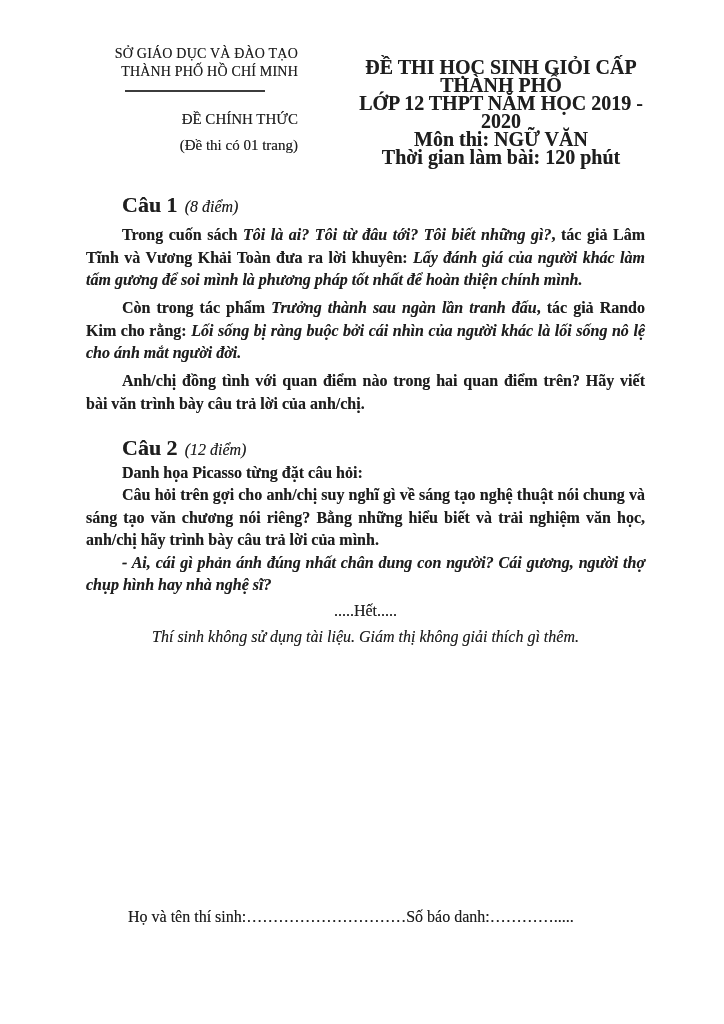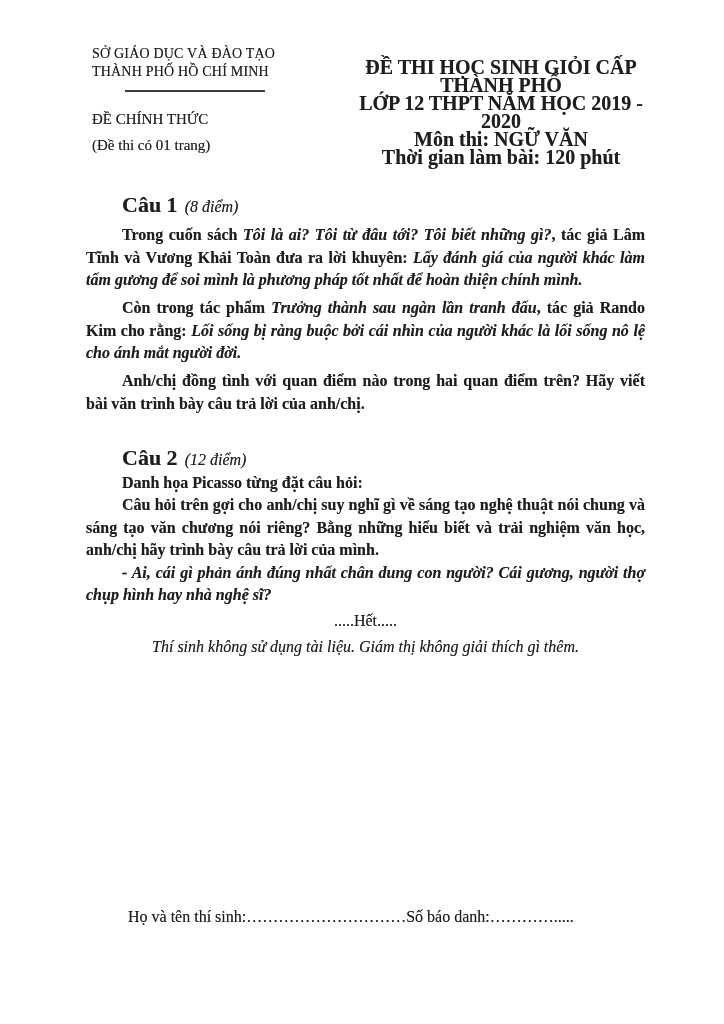--- a/index.html
+++ b/index.html
@@ -9,21 +9,21 @@
     background:#ffffff;
     font-family:"Liberation Serif","DejaVu Serif",serif;
     color:#1e1e1e;
     overflow:hidden;
     text-shadow:0 0 0.3px rgba(30,30,30,0.55); 
   }
 
   
   .hdr-left {
     position:absolute; top:45px; left:92px; width:206px;
-    text-align:left;
+    text-align:right;
   }
   .org { font-size:14px; line-height:18px; letter-spacing:0.2px; }
   .rule { width:140px; border:0; border-top:2px solid #3c3c3c; margin:9px auto 0; }
   .official { margin-top:19px; font-weight:normal; font-size:15px; }
   .pagenote { margin-top:9px; font-size:15px; }
 
   .hdr-right {
     position:absolute; top:58px; left:338px; width:326px;
     text-align:center; font-size:20px; line-height:18px;
   }
@@ -31,21 +31,21 @@
 
   
   .body {
     position:absolute; top:194px; left:86px; width:559px;
     font-size:16px; line-height:22.5px;
     text-align:justify;
   }
   .qhead { margin:0 0 0 36px; text-align:left; }
   .qhead b { font-size:22px; }
   .pts { margin-left:7px; }
-  .qhead.q2 { margin-top:32px; }
+  .qhead.q2 { margin-top:22px; }
   .para { margin:5.5px 0; text-indent:36px;font-weight:bold; }
   .para.tight { margin:0; }
   .endmark { margin-top:3px; text-align:center; text-indent:0; }
   .closingnote { margin-top:4px; text-align:center; font-style:italic; text-indent:0; }
 
   
   .footer-line {
     position:absolute; top:906px; left:128px;
     font-size:16px; line-height:22px;
   }

